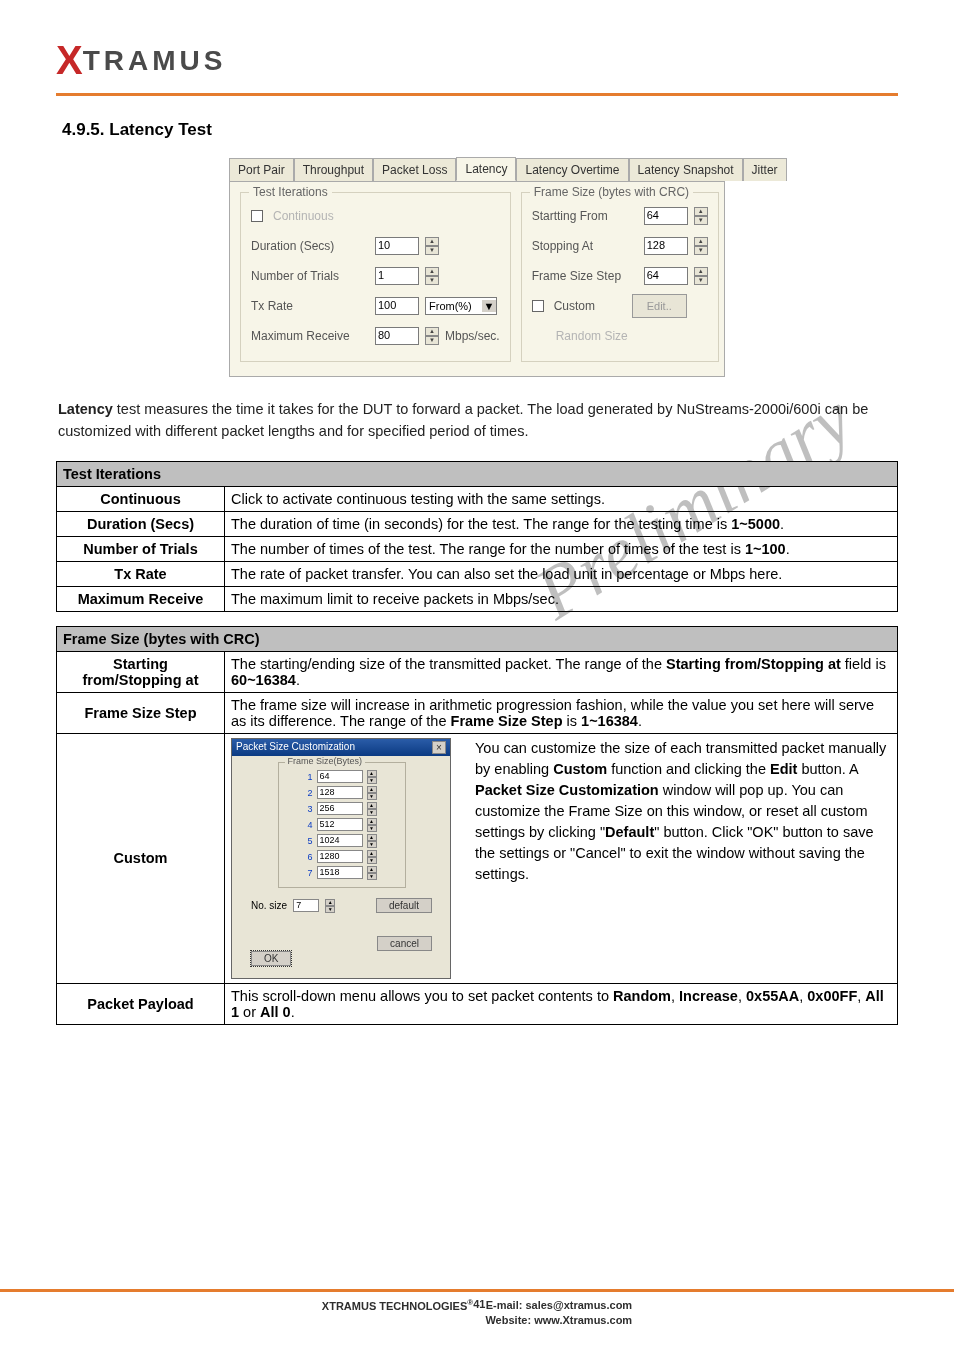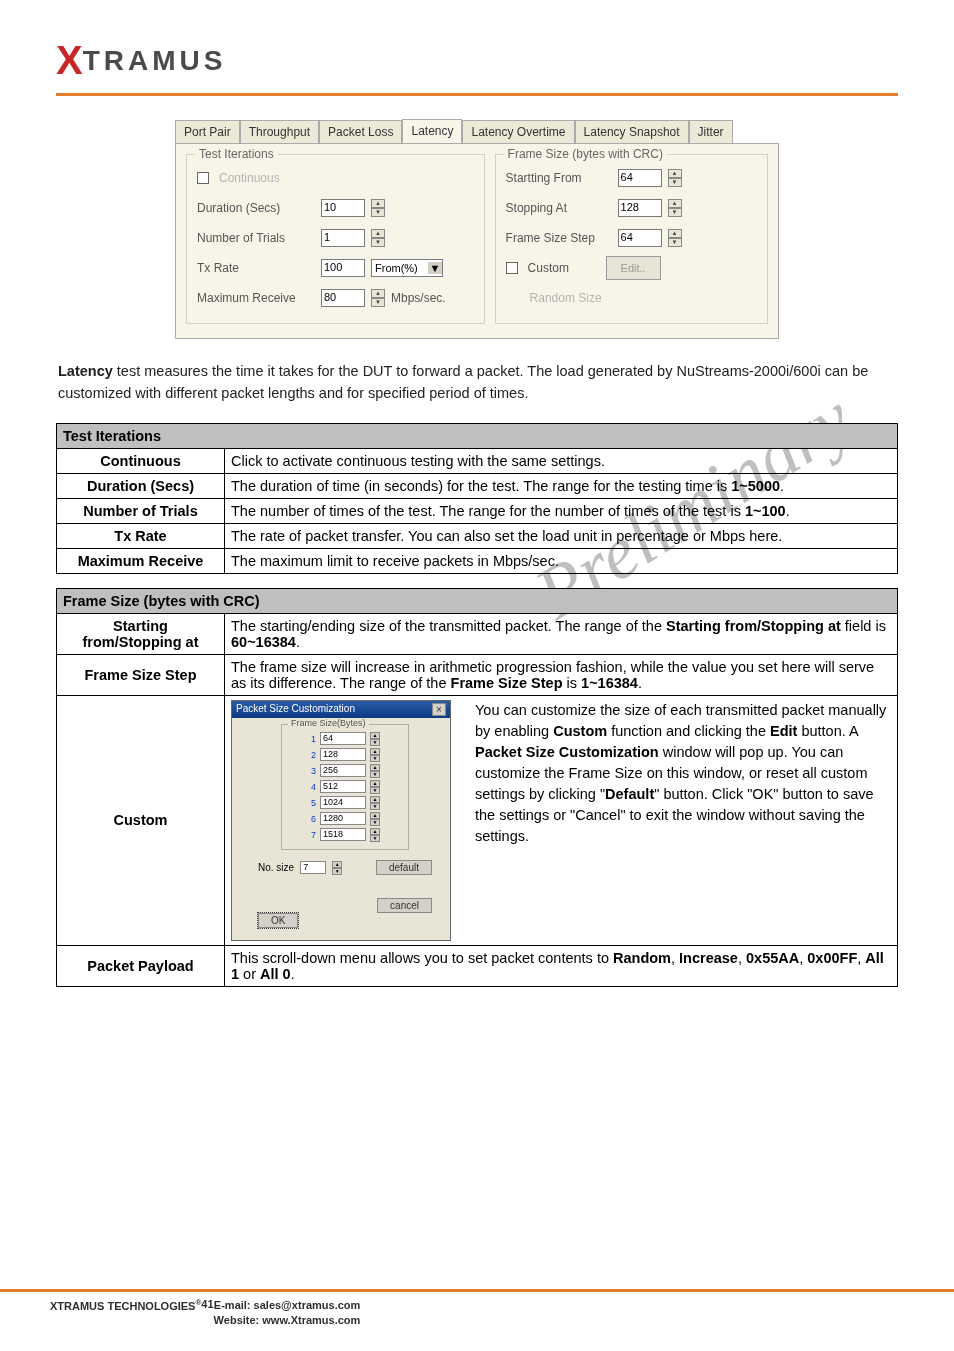--- a/index.html
+++ b/index.html
@@ -39,21 +39,21 @@
     border: none;
     margin-bottom: 24px;
   }
   h2.section-title {
     font-size: 17px;
     font-weight: bold;
     margin: 0 0 18px 6px;
   }
   
   .panel-wrap {
-    width: 604px;
+    width: 496px;
     margin: 0 auto 22px auto;
   }
   .tabs {
     display: flex;
     font-family: Tahoma, sans-serif;
     font-size: 12px;
     border-bottom: 1px solid #aaa;
     height: 24px;
     align-items: flex-end;
   }
@@ -219,21 +219,21 @@
   }
   .mini-title {
     background: linear-gradient(#2a5ca8, #0b3a82);
     color: #fff;
     padding: 2px 4px;
     display: flex;
     justify-content: space-between;
     font-size: 10px;
   }
   .mini-close { background: #d4d0c8; color: #333; width: 14px; text-align: center; border: 1px solid #888;}
-  .mini-body { padding: 6px 8px 8px 16px; }
+  .mini-body { padding: 6px 8px 8px 9px; }
   .mini-fs {
     border: 1px solid #b3af9e;
     padding: 6px 6px 6px 6px;
     position: relative;
     width: 128px;
     margin: 0 auto 6px auto;
   }
   .mini-fs .mini-legend {
     position: absolute; top: -7px; left: 6px;
     background: #e8e5d6; padding: 0 3px; font-size: 9px; color: #555;
@@ -258,41 +258,42 @@
   .custom-desc { font-size: 14.5px; line-height: 1.45; flex:1; }
   
   .footer-hr {
     height: 3px;
     background: #e57c2e;
     border: none;
     margin-top: 30px;
   }
   .footer-row {
     display: flex;
-    justify-content: flex-start;
+    justify-content: center;
     align-items: flex-start;
     padding: 6px 50px 0 50px;
     font-size: 11px;
     color: #2e2e2e;
   }
   .footer-left { font-weight: 700; }
   .footer-center { font-weight: 700; }
   .footer-right { text-align: right; font-weight: 700; line-height: 1.3; }
   
 </style>
 </head>
 <body>
 
 <div class="page">
   <div class="logo-row">
     <span class="logo-x">X</span>
     <span class="logo-text">TRAMUS</span>
   </div>
   <hr class="hr-orange">
 
+  <h2 class="section-title">4.9.5. Latency Test</h2>
 
   <div class="panel-wrap">
     <div class="tabs">
       <div class="tab">Port Pair</div>
       <div class="tab">Throughput</div>
       <div class="tab">Packet Loss</div>
       <div class="tab active">Latency</div>
       <div class="tab">Latency Overtime</div>
       <div class="tab">Latency Snapshot</div>
       <div class="tab">Jitter</div>

